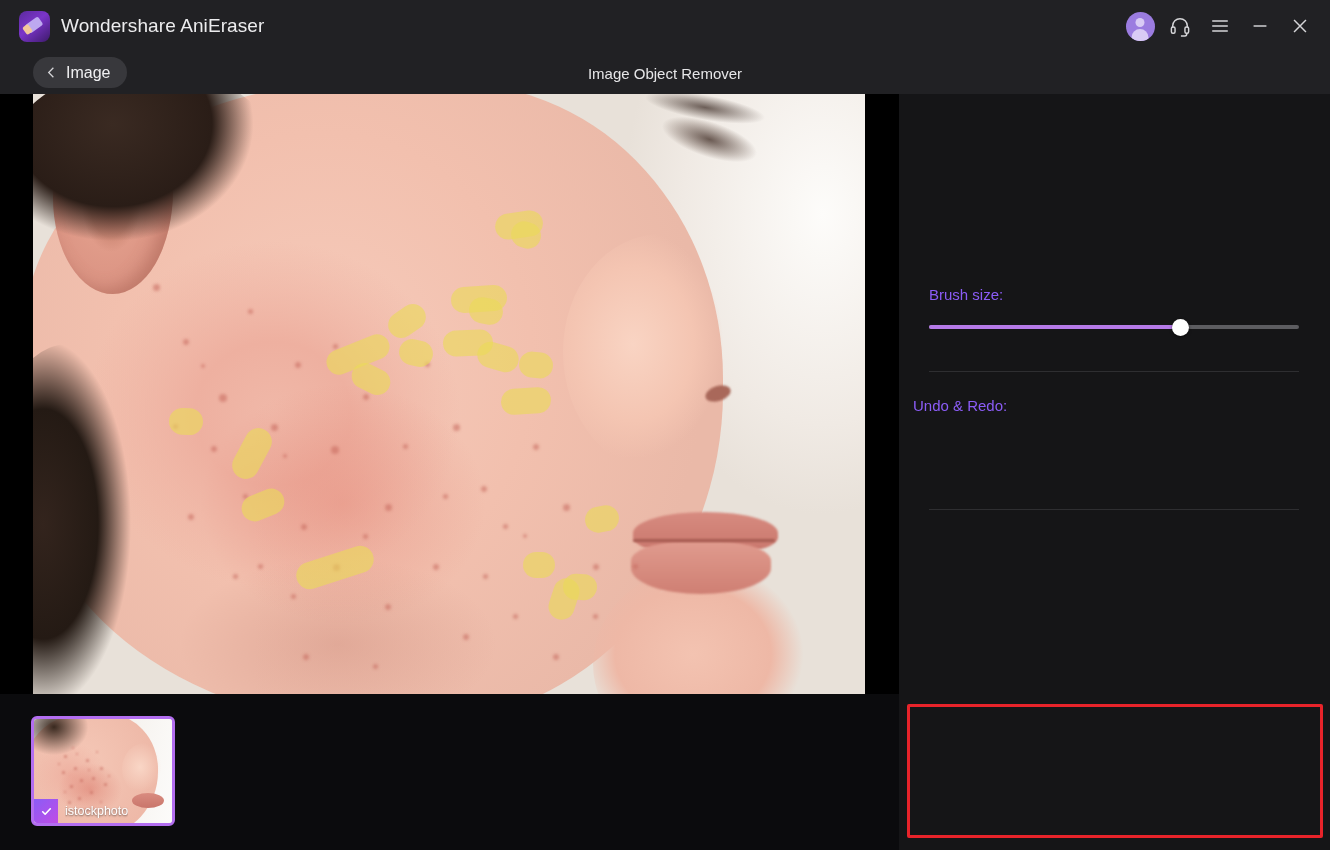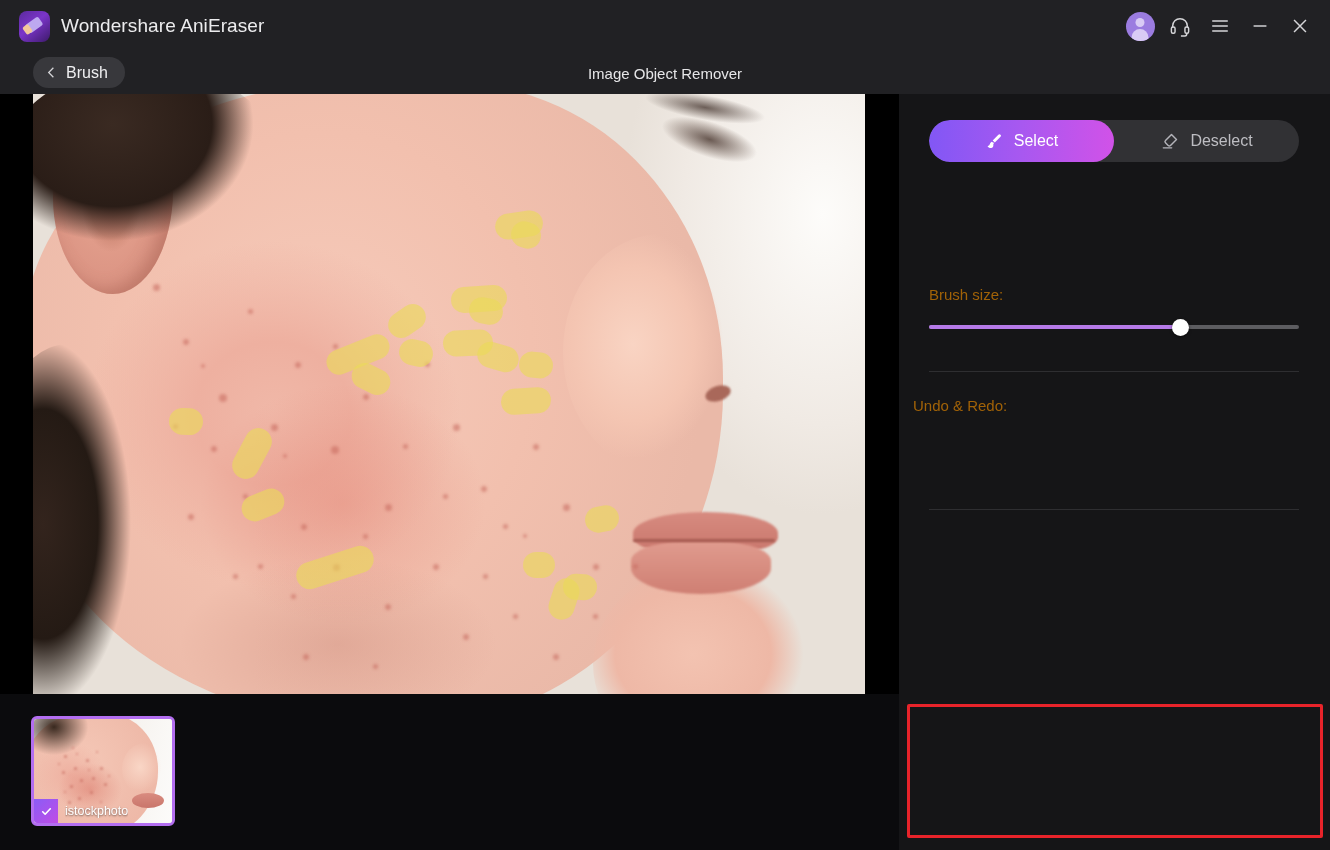--- a/index.html
+++ b/index.html
@@ -402,21 +402,21 @@
     color: #bdbdc2;
     cursor: pointer;
   }
   .seg-item.active {
     background: linear-gradient(90deg, #8257f5 0%, #a858f0 50%, #d152e8 100%);
     color: #fff;
     border-radius: 21px;
   }
   .row-label {
     position: absolute;
-    color: #a16207;
+    color: #8b5cf6;
     font-size: 15px;
   }
   .brush-label  { left: 30px; top: 192px; }
   .brush-value  { left: 30px; top: 192px; width: 370px; text-align: right; color: #e8e8eb; }
   .slider {
     position: absolute;
     left: 30px; top: 228px;
     width: 370px; height: 10px;
     cursor: pointer;
   }
@@ -505,21 +505,21 @@
       </div>
     </div>
   </div>
 
   <div class="subheader">
     <div class="page-title">Image Object Remover</div>
     <div class="home-btn">
       <svg width="15" height="15" viewBox="0 0 24 24">
         <path class="icon-stroke" style="stroke-width:2" d="M15 4.5L7.5 12l7.5 7.5"></path>
       </svg>
-      <span class="label">Brush</span>
+      <span class="label">Image</span>
     </div>
   </div>
 
   <div class="stage">
     <div class="photo">
       <div class="bg-white"></div>
       <div class="face"></div>
       <div class="cheek-red"></div>
       <div class="jaw-shadow"></div>
       <div class="ear"></div>
@@ -642,36 +642,20 @@
             <path style="stroke:#fff;fill:none;stroke-width:3;stroke-linecap:round;stroke-linejoin:round" d="M5 12.5l4.5 4.5L19 7"></path>
           </svg>
         </div>
         <div class="thumb-name">istockphoto</div>
       </div>
     </div>
 
   </div>
 
   <div class="panel">
-    <div class="seg">
-      <div class="seg-item active">
-        <svg width="19" height="19" viewBox="0 0 24 24">
-          <path fill="#fff" d="M19.6 3.4a1.9 1.9 0 0 0-2.7 0l-7.2 7.2 2.7 2.7 7.2-7.2a1.9 1.9 0 0 0 0-2.7z"></path>
-          <path fill="#fff" d="M8.4 12.2l-1.1 1.1c-1.3 1.3-1 2.5-1.9 3.4-.6.6-1.6.7-2.2 1.3.9 1.5 2.8 2.6 4.5 2.3 2-.4 3.2-2.2 2.8-4-.2-1 .2-1.7.7-2.2l.2-.2-3-1.7z"></path>
-        </svg>
-        <span>Select</span>
-      </div>
-      <div class="seg-item">
-        <svg width="20" height="20" viewBox="0 0 24 24">
-          <path style="stroke:#b4b4ba;fill:none;stroke-width:1.7;stroke-linejoin:round" d="M13.8 4.2l6 6-7.2 7.2a2 2 0 0 1-2.8 0l-3.2-3.2a2 2 0 0 1 0-2.8l7.2-7.2z"></path>
-          <path style="stroke:#b4b4ba;stroke-width:1.7;stroke-linecap:round" d="M4 20.2h10"></path>
-        </svg>
-        <span>Deselect</span>
-      </div>
-    </div>
 
     <div class="row-label brush-label">Brush size:</div>
 
     <div class="slider">
       <div class="track"></div>
       <div class="fill"></div>
       <div class="knob"></div>
     </div>
 
     <div class="divider d1"></div>

